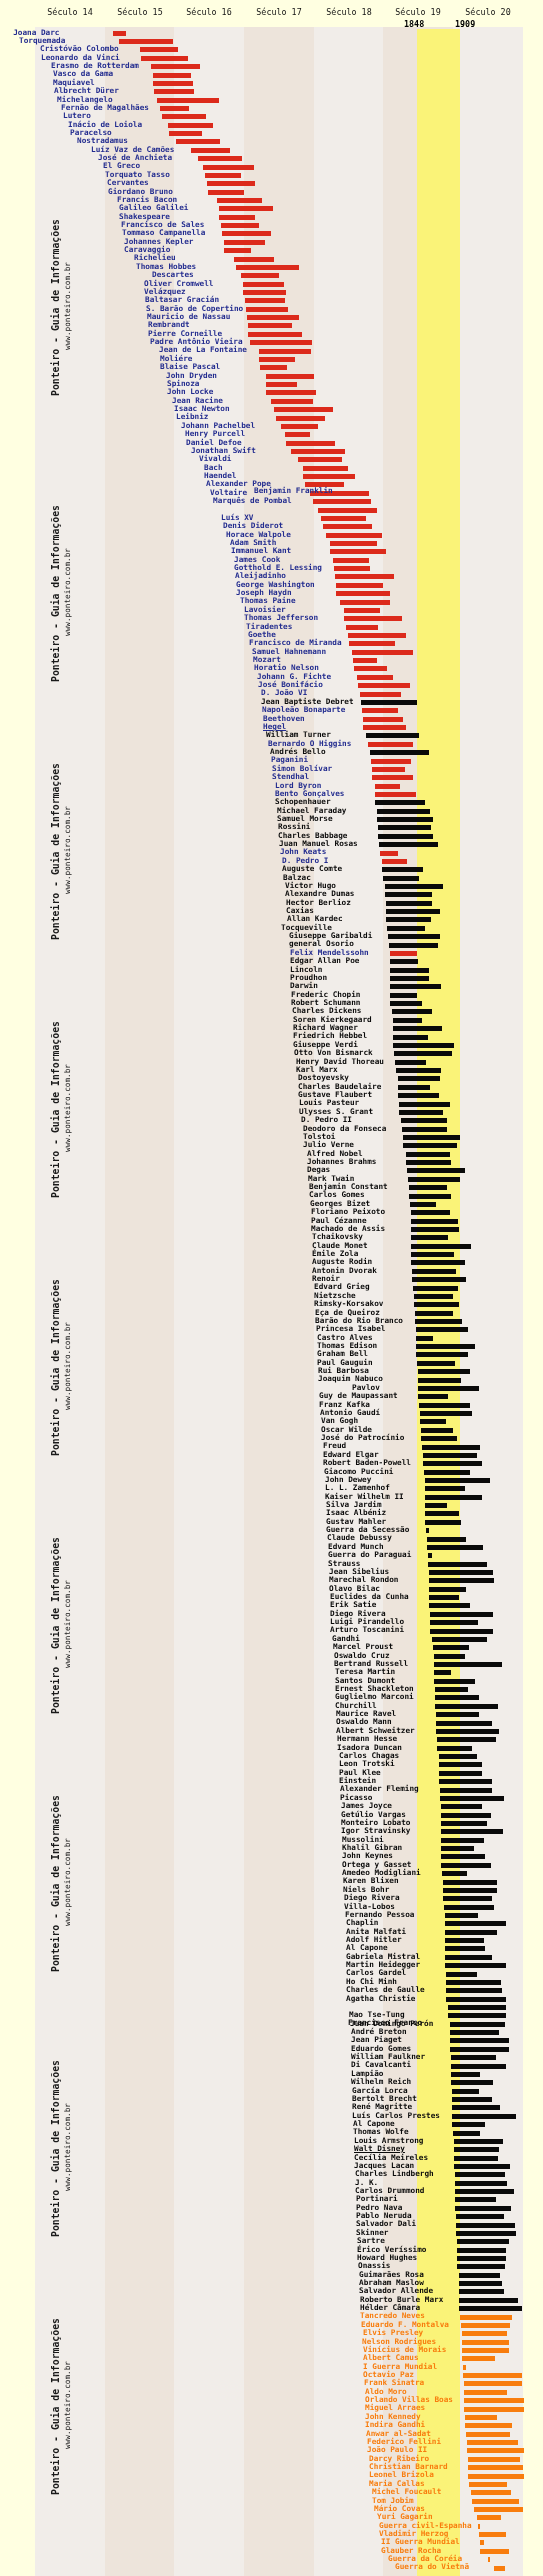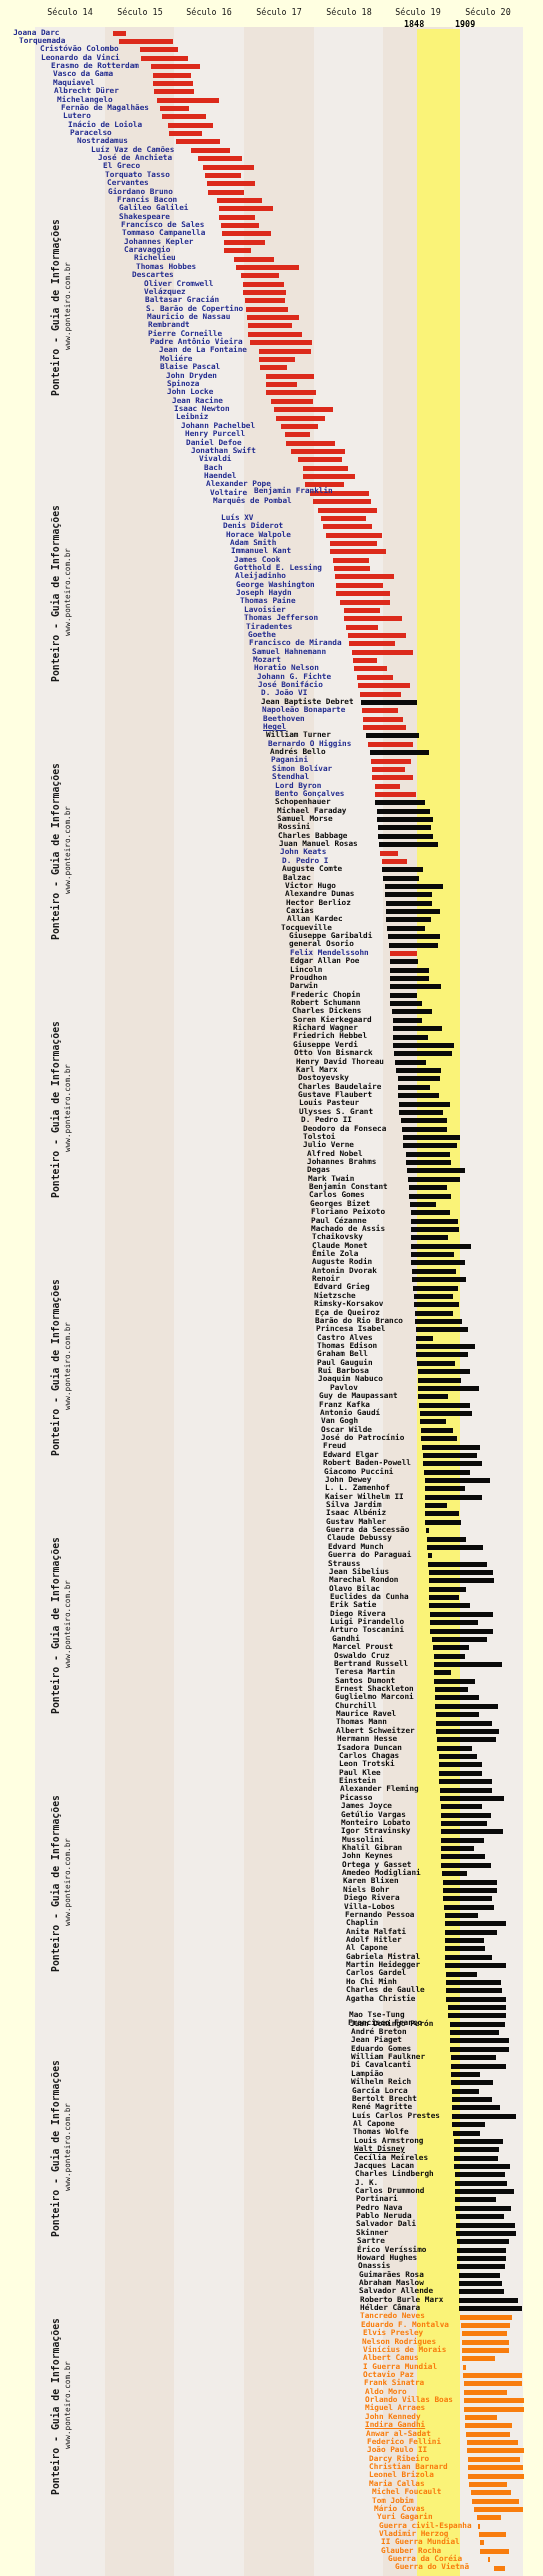--- a/index.html
+++ b/index.html
@@ -103,21 +103,21 @@
       <span class="row-name n-red" style="left: 122px; top: 229px;">Tommaso Campanella</span>
       <div class="bar b-red" style="left: 222px; width: 49px; top: 231px;"></div>
       <span class="row-name n-red" style="left: 124px; top: 238px;">Johannes Kepler</span>
       <div class="bar b-red" style="left: 224px; width: 41px; top: 240px;"></div>
       <span class="row-name n-red" style="left: 124px; top: 246px;">Caravaggio</span>
       <div class="bar b-red" style="left: 224px; width: 27px; top: 248px;"></div>
       <span class="row-name n-red" style="left: 134px; top: 254px;">Richelieu</span>
       <div class="bar b-red" style="left: 234px; width: 40px; top: 257px;"></div>
       <span class="row-name n-red" style="left: 136px; top: 263px;">Thomas Hobbes</span>
       <div class="bar b-red" style="left: 236px; width: 63px; top: 265px;"></div>
-      <span class="row-name n-red" style="left: 132px; top: 271px;">Descartes</span>
+      <span class="row-name n-red" style="left: 152px; top: 271px;">Descartes</span>
       <div class="bar b-red" style="left: 241px; width: 38px; top: 273px;"></div>
       <span class="row-name n-red" style="left: 144px; top: 280px;">Oliver Cromwell</span>
       <div class="bar b-red" style="left: 243px; width: 41px; top: 282px;"></div>
       <span class="row-name n-red" style="left: 144px; top: 288px;">Velázquez</span>
       <div class="bar b-red" style="left: 243px; width: 43px; top: 290px;"></div>
       <span class="row-name n-red" style="left: 145px; top: 296px;">Baltasar Gracián</span>
       <div class="bar b-red" style="left: 245px; width: 40px; top: 298px;"></div>
       <span class="row-name n-red" style="left: 146px; top: 305px;">S. Barão de Copertino</span>
       <div class="bar b-red" style="left: 246px; width: 42px; top: 307px;"></div>
       <span class="row-name n-red" style="left: 147px; top: 313px;">Mauricio de Nassau</span>
@@ -369,21 +369,21 @@
       <span class="row-name n-black" style="left: 317px; top: 1342px;">Thomas Edison</span>
       <div class="bar b-black" style="left: 416px; width: 59px; top: 1344px;"></div>
       <span class="row-name n-black" style="left: 317px; top: 1350px;">Graham Bell</span>
       <div class="bar b-black" style="left: 416px; width: 52px; top: 1352px;"></div>
       <span class="row-name n-black" style="left: 317px; top: 1359px;">Paul Gauguin</span>
       <div class="bar b-black" style="left: 417px; width: 38px; top: 1361px;"></div>
       <span class="row-name n-black" style="left: 318px; top: 1367px;">Rui Barbosa</span>
       <div class="bar b-black" style="left: 418px; width: 52px; top: 1369px;"></div>
       <span class="row-name n-black" style="left: 318px; top: 1375px;">Joaquim Nabuco</span>
       <div class="bar b-black" style="left: 418px; width: 43px; top: 1378px;"></div>
-      <span class="row-name n-black" style="left: 310px; top: 1384px; padding-left: 20px;">Pavlov</span>
+      <span class="row-name n-black" style="left: 332px; top: 1384px; padding-left: 20px;">Pavlov</span>
       <div class="bar b-black" style="left: 418px; width: 61px; top: 1386px;"></div>
       <span class="row-name n-black" style="left: 319px; top: 1392px;">Guy de Maupassant</span>
       <div class="bar b-black" style="left: 418px; width: 30px; top: 1394px;"></div>
       <span class="row-name n-black" style="left: 319px; top: 1401px;">Franz Kafka</span>
       <div class="bar b-black" style="left: 419px; width: 51px; top: 1403px;"></div>
       <span class="row-name n-black" style="left: 320px; top: 1409px;">Antonio Gaudí</span>
       <div class="bar b-black" style="left: 420px; width: 52px; top: 1411px;"></div>
       <span class="row-name n-black" style="left: 321px; top: 1417px;">Van Gogh</span>
       <div class="bar b-black" style="left: 420px; width: 26px; top: 1419px;"></div>
       <span class="row-name n-black" style="left: 321px; top: 1426px;">Oscar Wilde</span>
@@ -449,21 +449,21 @@
       <span class="row-name n-black" style="left: 335px; top: 1677px;">Santos Dumont</span>
       <div class="bar b-black" style="left: 434px; width: 41px; top: 1679px;"></div>
       <span class="row-name n-black" style="left: 335px; top: 1685px;">Ernest Shackleton</span>
       <div class="bar b-black" style="left: 435px; width: 33px; top: 1687px;"></div>
       <span class="row-name n-black" style="left: 335px; top: 1693px;">Guglielmo Marconi</span>
       <div class="bar b-black" style="left: 435px; width: 44px; top: 1695px;"></div>
       <span class="row-name n-black" style="left: 335px; top: 1702px;">Churchill</span>
       <div class="bar b-black" style="left: 435px; width: 63px; top: 1704px;"></div>
       <span class="row-name n-black" style="left: 336px; top: 1710px;">Maurice Ravel</span>
       <div class="bar b-black" style="left: 436px; width: 43px; top: 1712px;"></div>
-      <span class="row-name n-black" style="left: 336px; top: 1718px;">Thomas Mann</span>
+      <span class="row-name n-black" style="left: 336px; top: 1718px;">Oswaldo Mann</span>
       <div class="bar b-black" style="left: 436px; width: 56px; top: 1721px;"></div>
       <span class="row-name n-black" style="left: 336px; top: 1727px;">Albert Schweitzer</span>
       <div class="bar b-black" style="left: 436px; width: 63px; top: 1729px;"></div>
       <span class="row-name n-black" style="left: 337px; top: 1735px;">Hermann Hesse</span>
       <div class="bar b-black" style="left: 437px; width: 59px; top: 1737px;"></div>
       <span class="row-name n-black" style="left: 337px; top: 1744px;">Isadora Duncan</span>
       <div class="bar b-black" style="left: 437px; width: 35px; top: 1746px;"></div>
       <span class="row-name n-black" style="left: 339px; top: 1752px;">Carlos Chagas</span>
       <div class="bar b-black" style="left: 439px; width: 38px; top: 1754px;"></div>
       <span class="row-name n-black" style="left: 339px; top: 1760px;">Leon Trotski</span>
@@ -617,21 +617,21 @@
       <span class="row-name n-orange" style="left: 364px; top: 2379px;">Frank Sinatra</span>
       <div class="bar b-orange" style="left: 464px; width: 58px; top: 2381px;"></div>
       <span class="row-name n-orange" style="left: 365px; top: 2388px;">Aldo Moro</span>
       <div class="bar b-orange" style="left: 464px; width: 43px; top: 2390px;"></div>
       <span class="row-name n-orange" style="left: 365px; top: 2396px;">Orlando Villas Boas</span>
       <div class="bar b-orange" style="left: 464px; width: 60px; top: 2398px;"></div>
       <span class="row-name n-orange" style="left: 365px; top: 2404px;">Miguel Arraes</span>
       <div class="bar b-orange" style="left: 464px; width: 60px; top: 2407px;"></div>
       <span class="row-name n-orange" style="left: 365px; top: 2413px;">John Kennedy</span>
       <div class="bar b-orange" style="left: 465px; width: 32px; top: 2415px;"></div>
-      <span class="row-name n-orange" style="left: 365px; top: 2421px; text-decoration: underline;">Indira Gandhi</span>
+      <span class="row-name n-orange" style="left: 365px; top: 2421px;">Indira Gandhi</span>
       <div class="bar b-orange" style="left: 465px; width: 47px; top: 2423px;"></div>
       <span class="row-name n-orange" style="left: 366px; top: 2430px;">Anwar al-Sadat</span>
       <div class="bar b-orange" style="left: 466px; width: 44px; top: 2432px;"></div>
       <span class="row-name n-orange" style="left: 367px; top: 2438px;">Federico Fellini</span>
       <div class="bar b-orange" style="left: 467px; width: 51px; top: 2440px;"></div>
       <span class="row-name n-orange" style="left: 367px; top: 2446px;">João Paulo II</span>
       <div class="bar b-orange" style="left: 467px; width: 57px; top: 2448px;"></div>
       <span class="row-name n-orange" style="left: 369px; top: 2455px;">Darcy Ribeiro</span>
       <div class="bar b-orange" style="left: 468px; width: 52px; top: 2457px;"></div>
       <span class="row-name n-orange" style="left: 369px; top: 2463px;">Christian Barnard</span>

